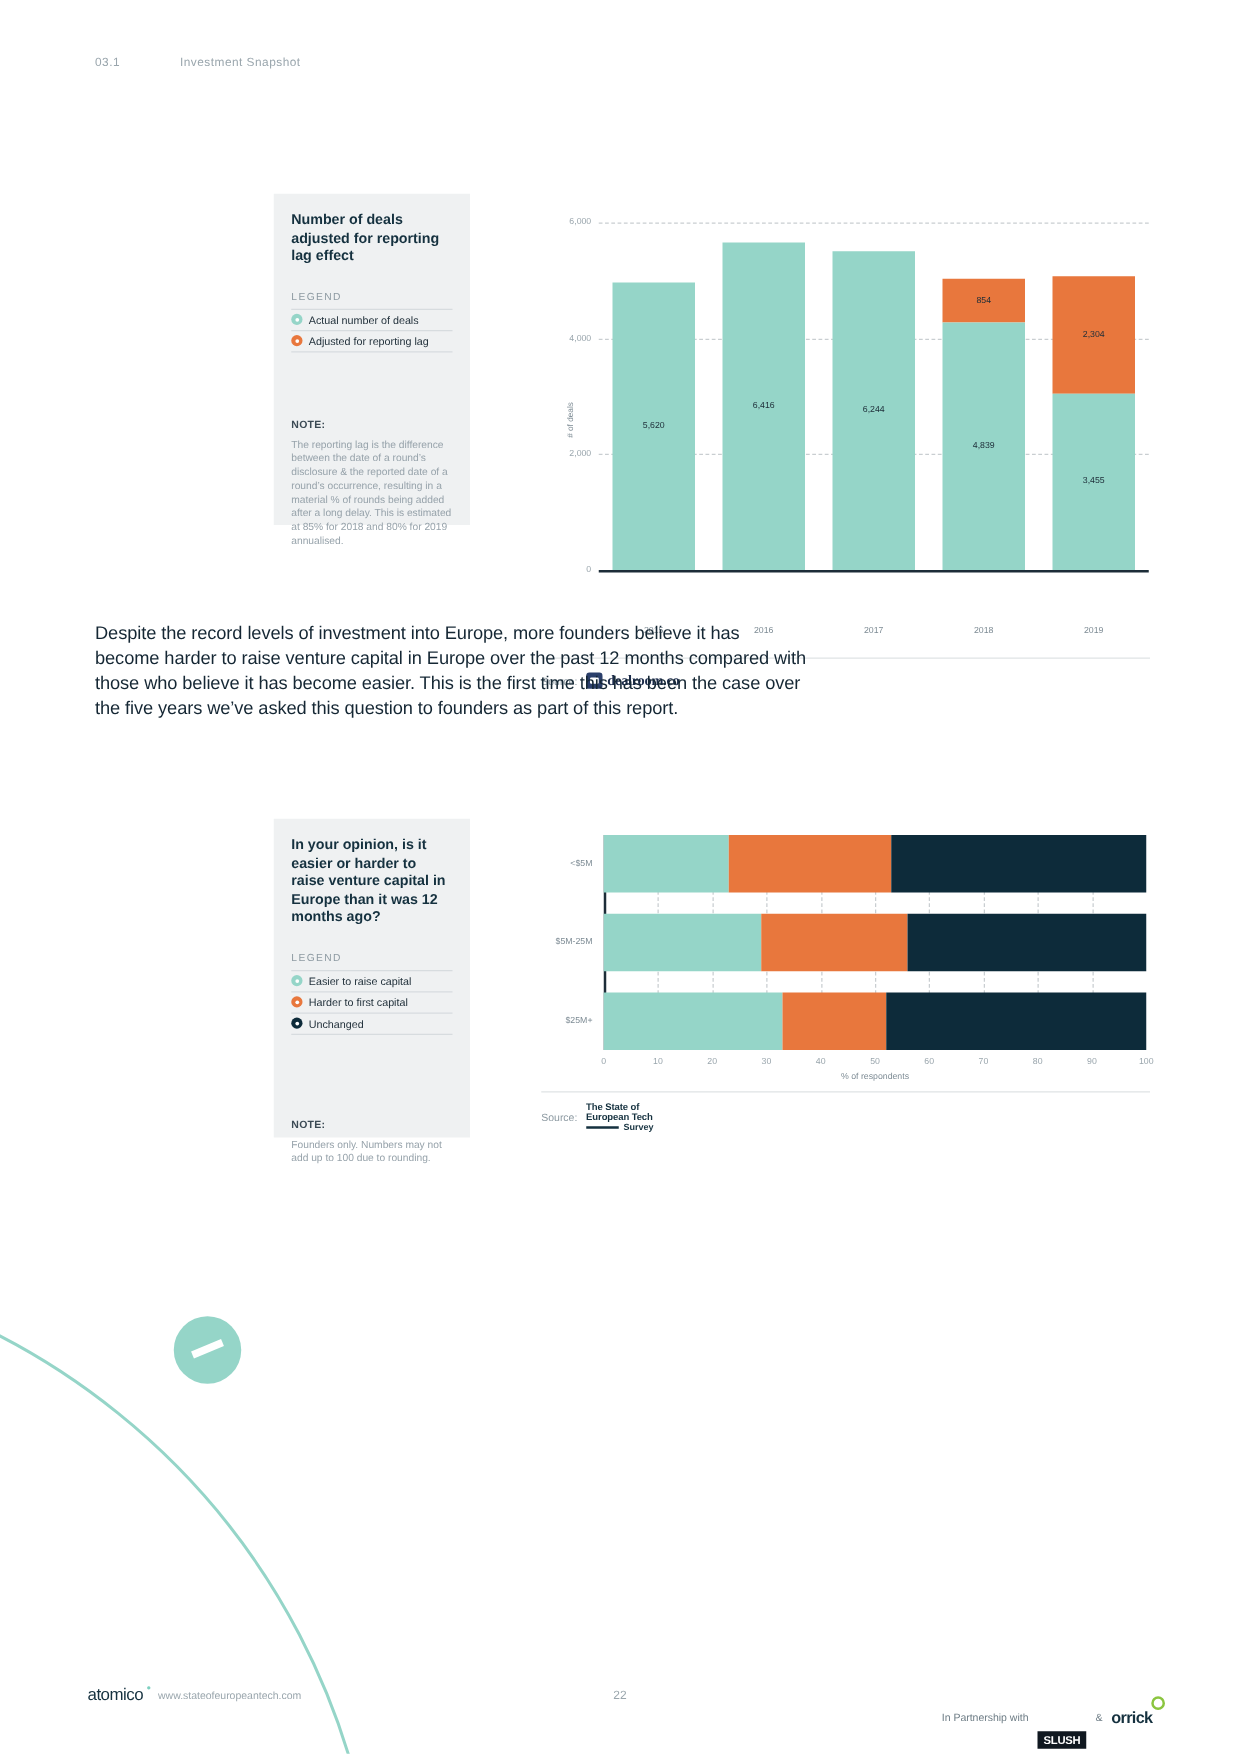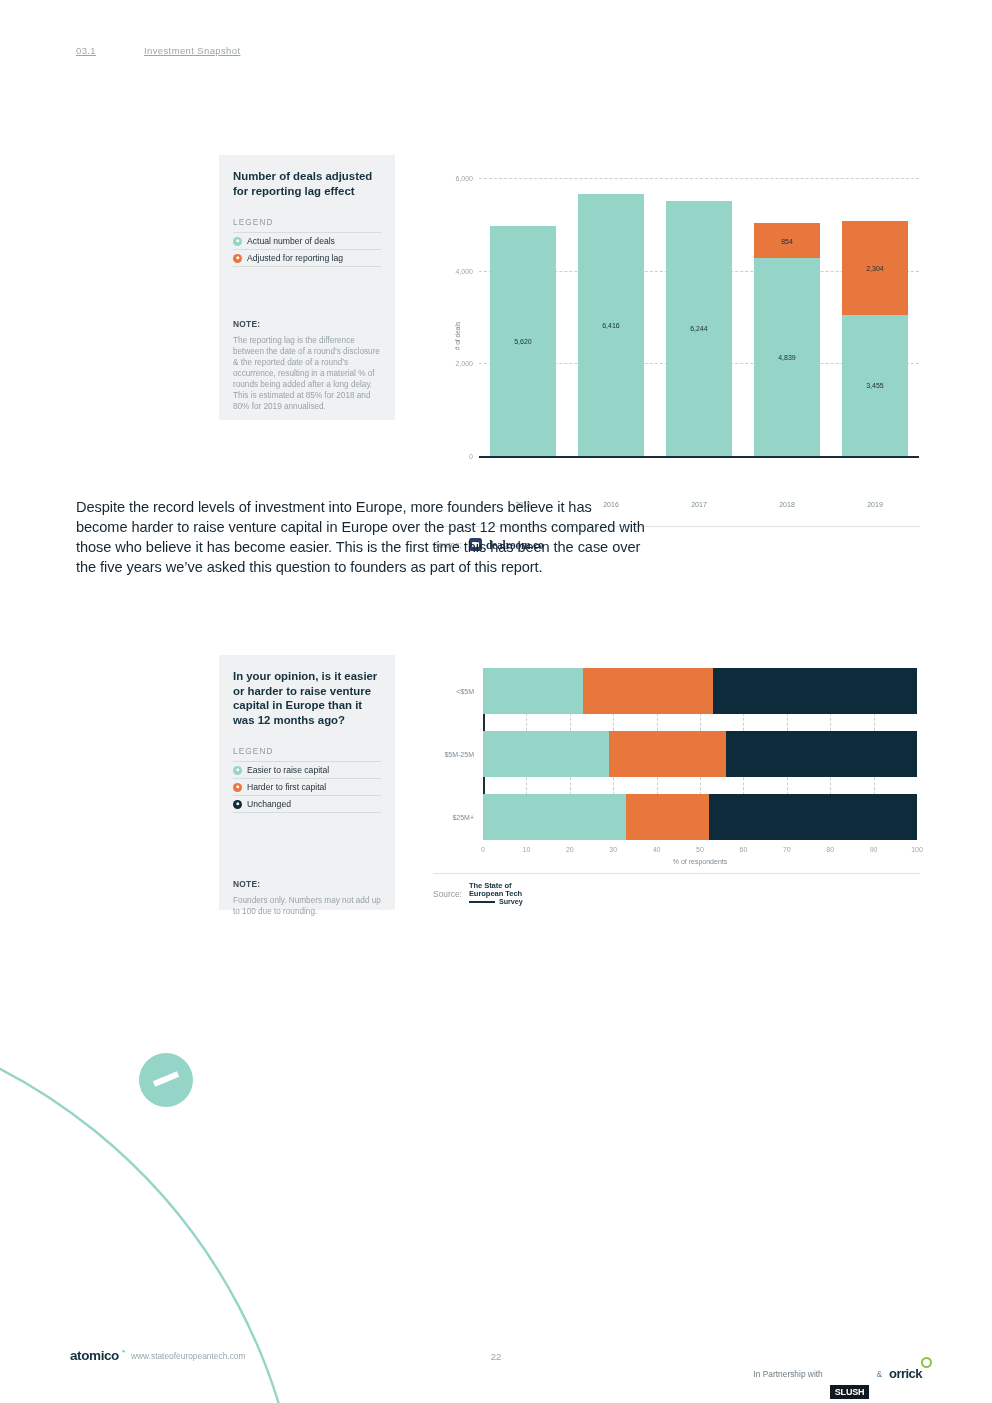--- a/index.html
+++ b/index.html
@@ -16,42 +16,42 @@
   .deco-arc {
     position: absolute; left: -300px; top: 950px;
     width: 680px; height: 520px; pointer-events: none;
   }
   .deco-arc svg { width: 100%; height: 100%; overflow: visible; }
 
   
   .header {
     position: absolute; left: 76px; top: 45px;
     display: flex; align-items: baseline;
-    font-size: 9.5px; letter-spacing: .04em; color: #9aa6ad; text-decoration: underline;
+    font-size: 9.5px; letter-spacing: .04em; color: #9aa6ad;
   }
   .header .sec-num { width: 68px; }
   .header .sec-title { }
 
   
   .para {
     position: absolute; left: 76px;
     font-size: 14.6px; line-height: 20px;
     color: #152734; letter-spacing: -0.005em;
   }
   #para1 { top: 96px; width: 580px; }
   #para2 { top: 497px; width: 570px; }
 
   
   .figure { position: absolute; }
   #figure1 { left: 219px; top: 155px; }
   #figure2 { left: 219px; top: 655px; }
 
   .side-panel {
     position: absolute; left: 0; top: 0;
-    width: 176px;
+    width: 157px;
     background: #eff1f2;
     padding: 14px 14px 16px 14px;
   }
   .panel-title {
     font-size: 11.4px; line-height: 14.5px; font-weight: bold;
     color: #15313f; margin-bottom: 20px;
   }
   .legend-head {
     font-size: 8.2px; letter-spacing: .14em; color: #8d9aa2;
     margin-bottom: 5px;
@@ -210,21 +210,21 @@
   
   .footer {
     position: absolute; left: 0; right: 0; top: 1348px;
     height: 40px;
   }
   .foot-left {
     position: absolute; left: 70px; top: 0;
     display: flex; align-items: center; gap: 12px;
   }
   .atomico {
-    font-size: 13.5px; font-weight: bold; color: #15313f;
+    font-size: 13.5px; font-weight: normal; color: #15313f;
     letter-spacing: -0.03em; position: relative;
   }
   .atomico .reg {
     position: absolute; right: -6px; top: 0;
     font-size: 6px; color: #7ed0c0;
   }
   .foot-url { font-size: 8.4px; color: #9aa6ad; }
   .foot-page {
     position: absolute; left: 0; right: 0; top: 3px;
     text-align: center; font-size: 9.6px; color: #9aa6ad;

